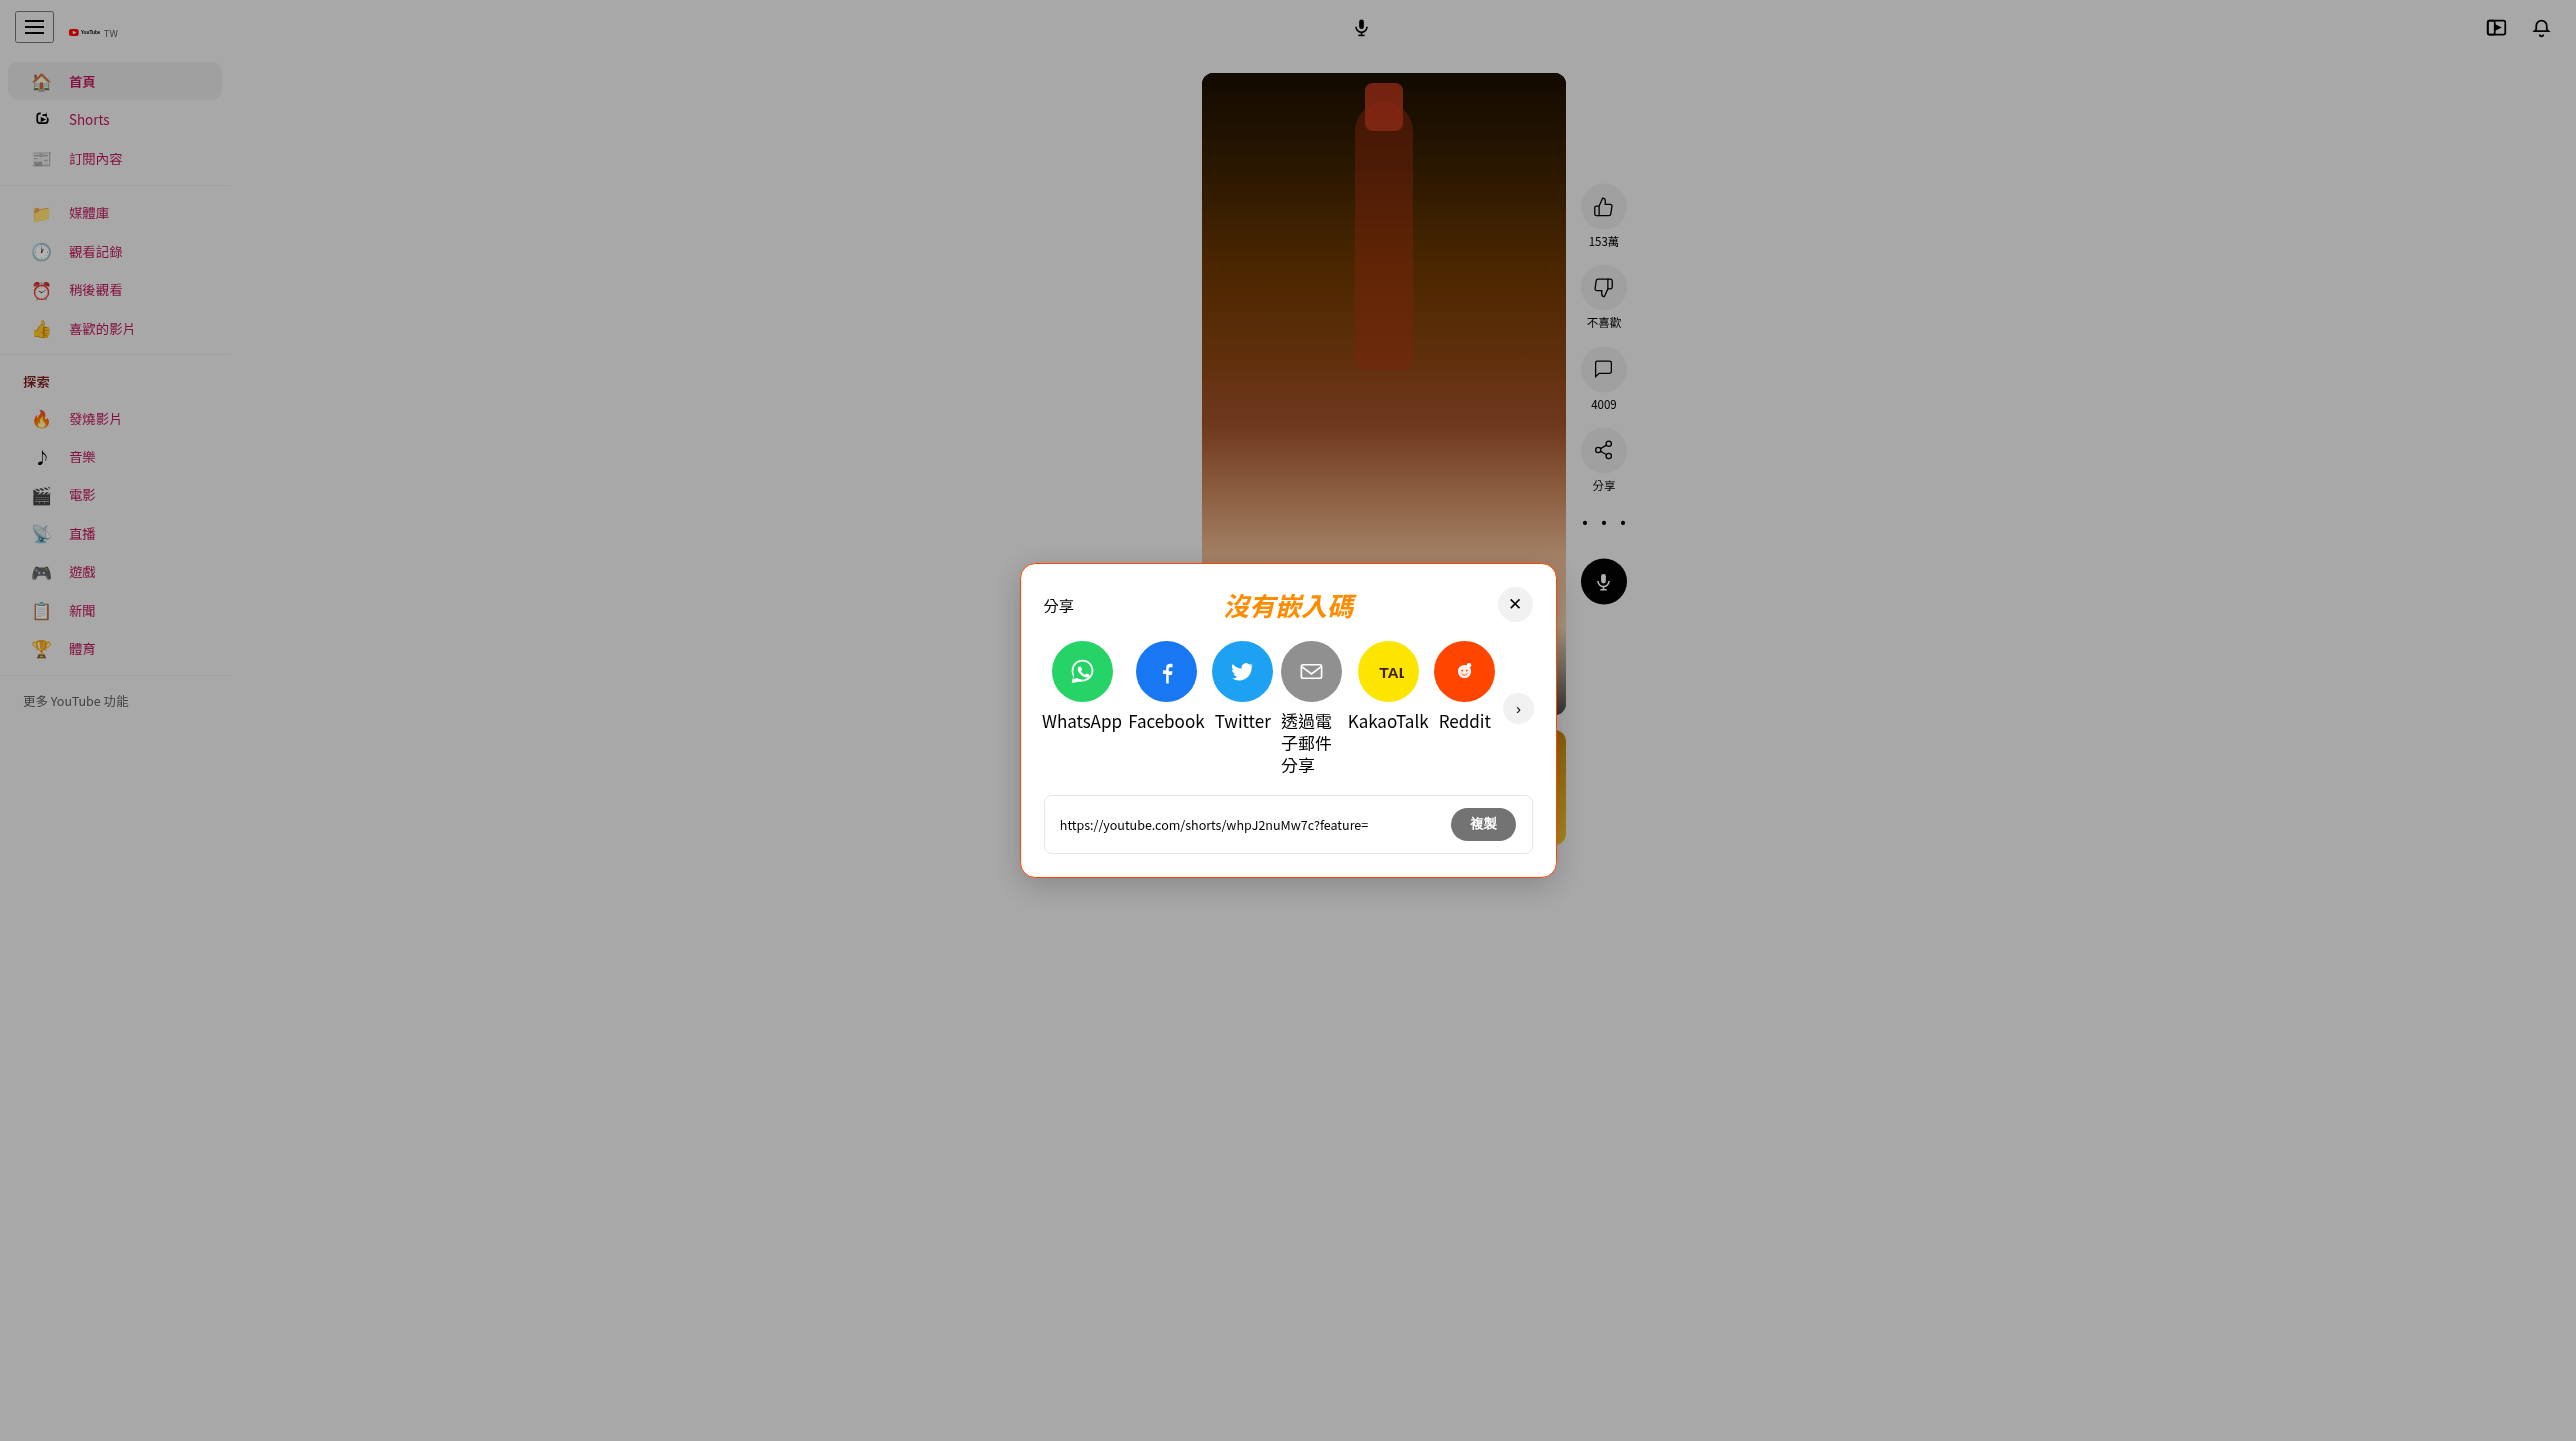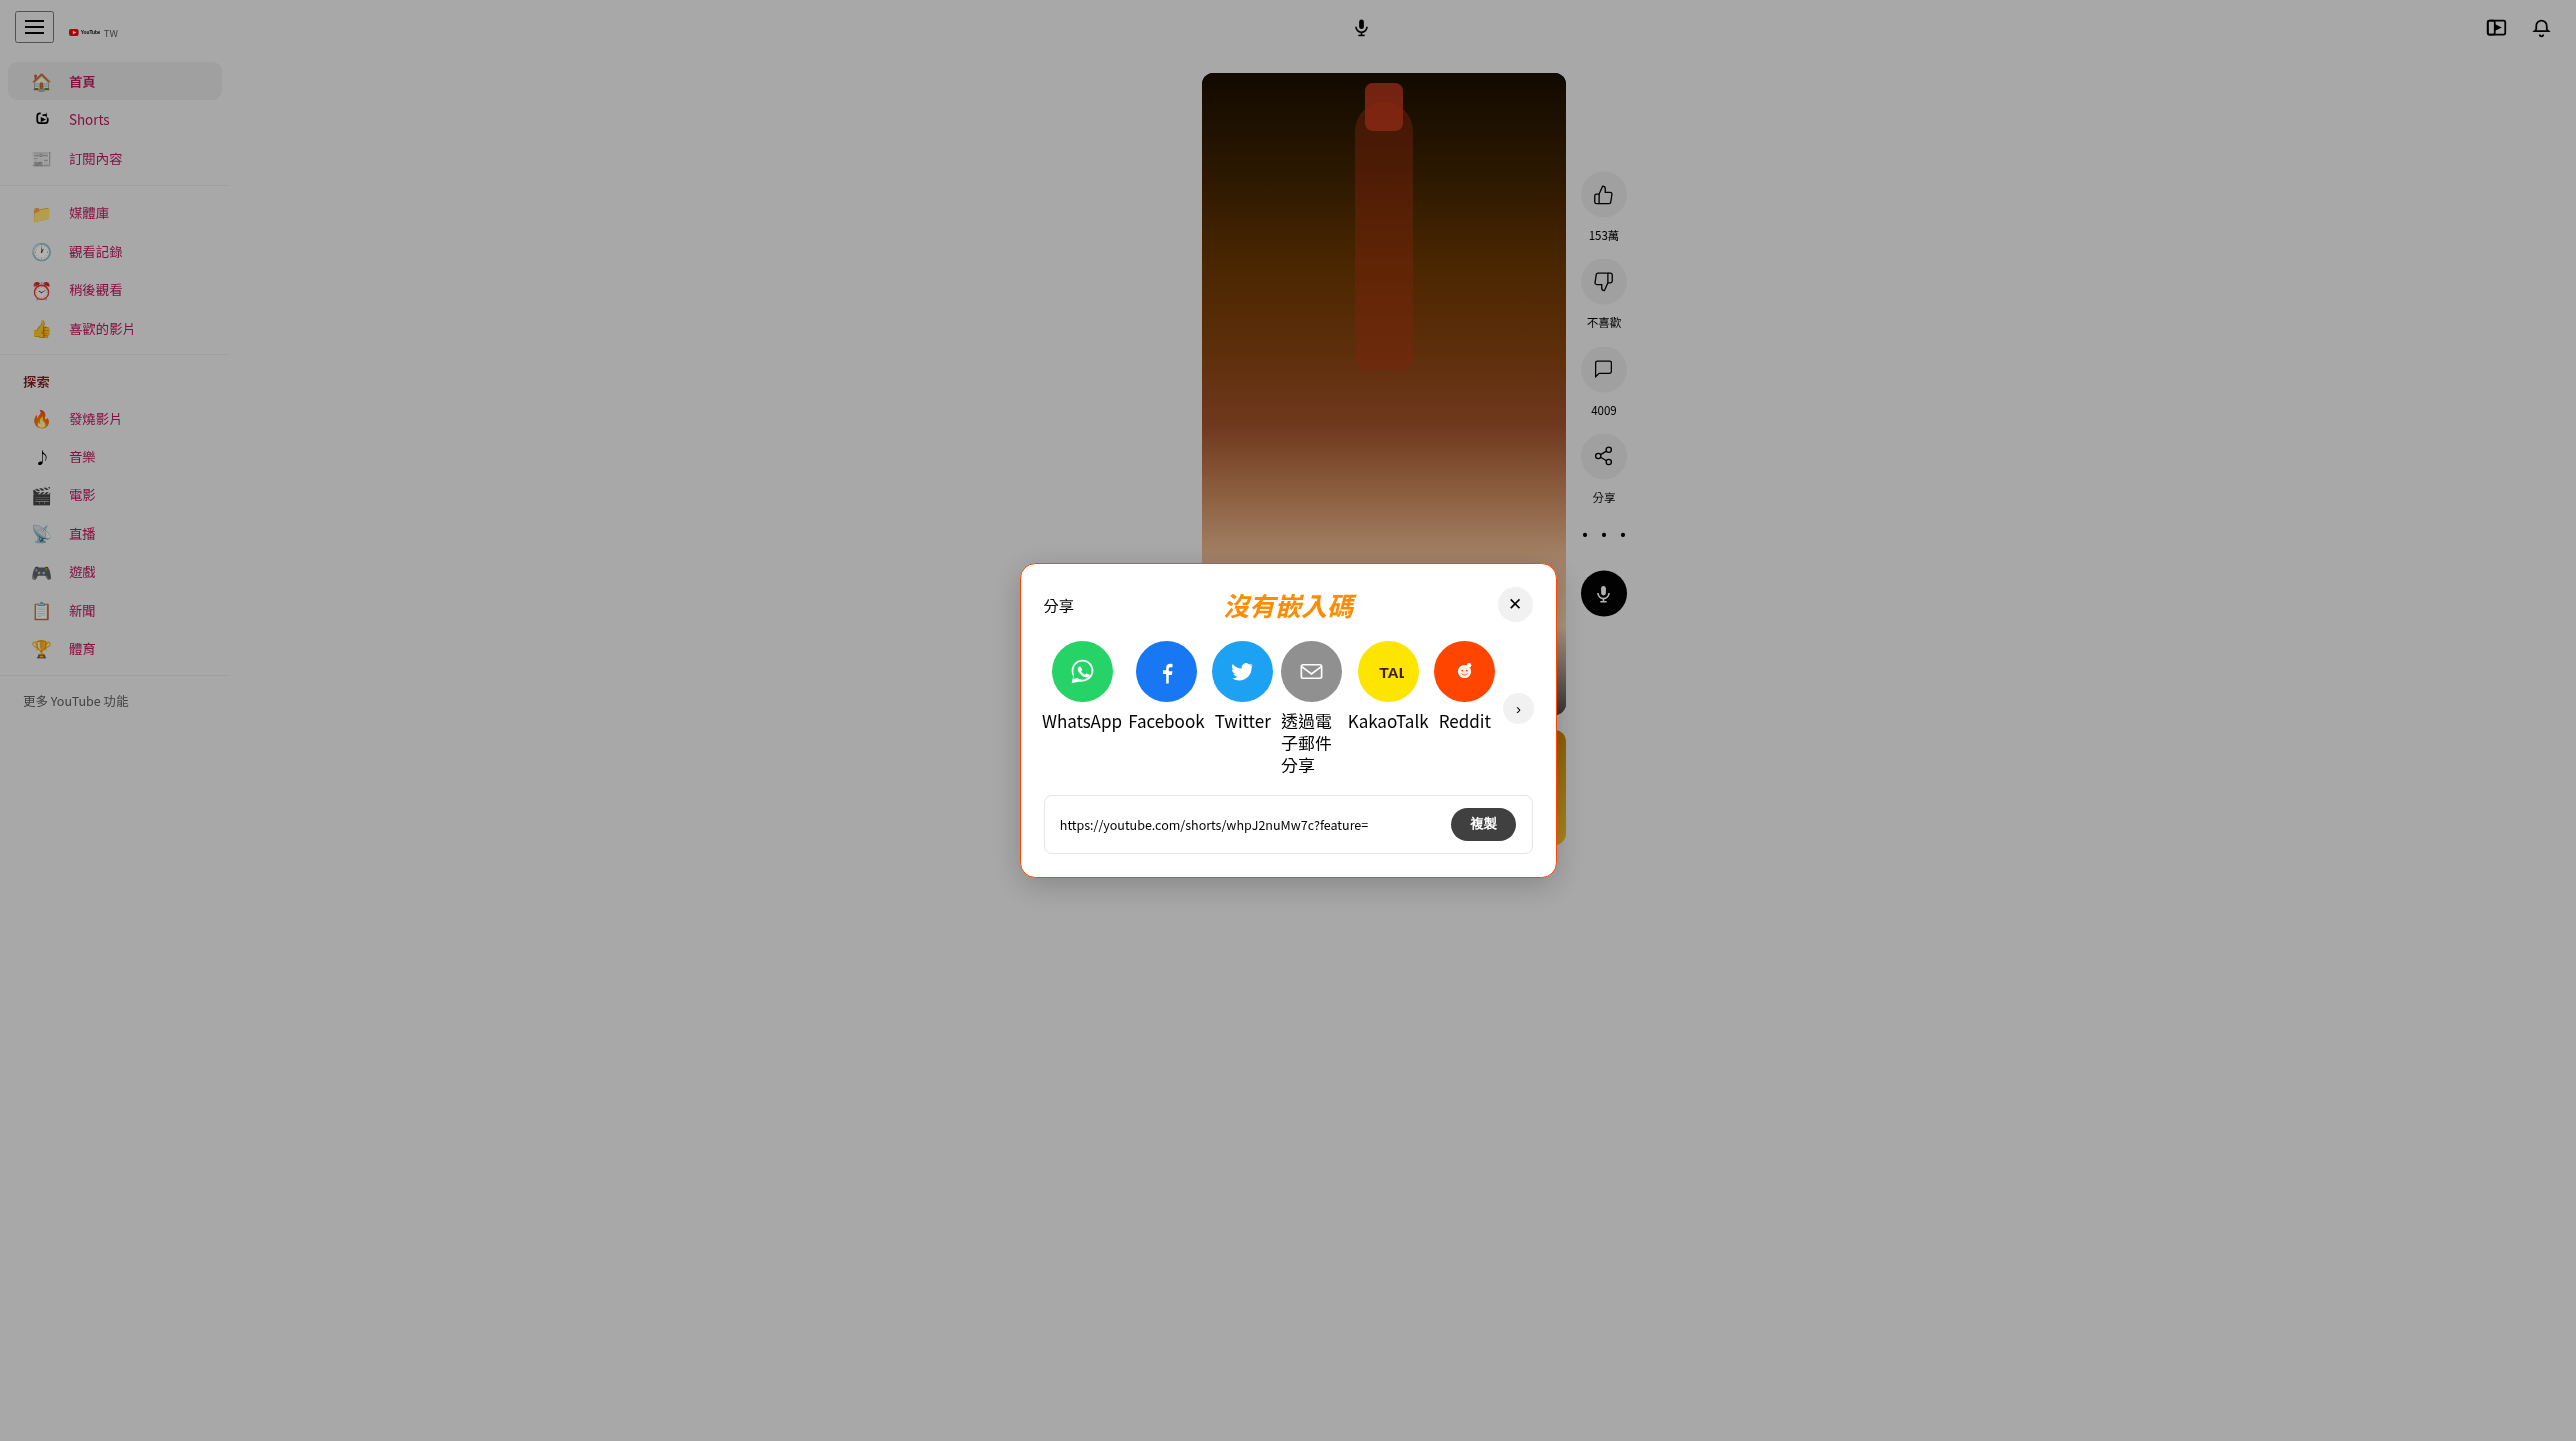--- a/index.html
+++ b/index.html
@@ -40,21 +40,21 @@
     
     .main-content { flex: 1; display: flex; justify-content: center; overflow-y: auto; position: relative; background: #f1f1f1; }
     .video-frame { width: 364px; height: 642px; background: #000; border-radius: 11.5px; overflow: hidden; position: relative; }
     .video-overlay { position: absolute; bottom: 0; left: 0; right: 0; padding: 15.3px; background: linear-gradient(transparent, rgba(0,0,0,0.7)); }
     .video-title { color: #fff; font-size: 13.4px; font-weight: 600; margin-bottom: 7.7px; }
     .channel-row { display: flex; align-items: center; justify-content: space-between; }
     .channel-info { display: flex; align-items: center; gap: 7.7px; }
     .channel-avatar { width: 31px; height: 31px; border-radius: 50%; background: #555; display: flex; align-items: center; justify-content: center; font-size: 13.4px; }
     .channel-name { color: #fff; font-size: 12.5px; }
     .subscribe-btn { background: #fff; color: #030303; border: none; border-radius: 19px; padding: 5.8px 13.4px; font-size: 12.5px; font-weight: 600; cursor: pointer; }
-    .action-btn { display: flex; flex-direction: column; align-items: center; gap: 10px; cursor: pointer; }
+    .action-btn { display: flex; flex-direction: column; align-items: center; gap: 4px; cursor: pointer; }
     .action-icon-circle { width: 46px; height: 46px; border-radius: 50%; background: #e5e5e5; display: flex; align-items: center; justify-content: center; font-size: 19px; }
     .action-label { font-size: 11.5px; color: #030303; }
     .action-dots { font-size: 19px; color: #030303; cursor: pointer; }
     .mic-circle { width: 46px; height: 46px; border-radius: 50%; background: #030303; display: flex; align-items: center; justify-content: center; font-size: 17px; color: #fff; }
 
     
     .modal-backdrop { position: fixed; top: 0; left: 0; right: 0; bottom: 0; background: rgba(0,0,0,0.3); z-index: 200; display: flex; align-items: center; justify-content: center; }
     
     
     .share-dialog { background: #fff; border-radius: 15.3px; padding: 23px; width: 537px; position: relative; border: 1.9px solid #ff4500; box-shadow: 0 7.7px 31px rgba(0,0,0,0.2); }
@@ -62,21 +62,21 @@
     .dialog-share-label { font-size: 15.3px; color: #030303; }
     .dialog-title { font-size: 26px; font-weight: 700; color: #ff8c00; position: absolute; left: 50%; transform: translateX(-50%); font-style: italic; }
     .dialog-close { width: 35px; height: 35px; border-radius: 50%; background: #f1f1f1; border: none; cursor: pointer; display: flex; align-items: center; justify-content: center; font-size: 17px; margin-left: auto; }
     .share-icons-row { display: flex; align-items: flex-start; gap: 7.7px; margin-bottom: 19px; }
     .share-icon-item { display: flex; flex-direction: column; align-items: center; gap: 7.7px; cursor: pointer; width: 77px; }
     .share-icon-circle { width: 61px; height: 61px; border-radius: 50%; display: flex; align-items: center; justify-content: center; font-size: 25px; }
     .share-icon-label { font-size: 17px; color: #030303; text-align: left; line-height: 1.3; }
     .next-arrow { width: 31px; height: 31px; border-radius: 50%; background: #f1f1f1; border: none; cursor: pointer; display: flex; align-items: center; justify-content: center; font-size: 15.3px; align-self: center; flex-shrink: 0; }
     .link-row { display: flex; align-items: center; gap: 7.7px; border: 1px solid #e5e5e5; border-radius: 7.7px; padding: 11.5px 15.3px; }
     .link-text { flex: 1; font-size: 12.5px; color: #030303; overflow: hidden; text-overflow: ellipsis; white-space: nowrap; }
-    .copy-btn { background: #404040; color: #fff; border: none; border-radius: 19px; padding: 7.7px 19px; font-size: 13.4px; font-weight: 600; cursor: pointer; flex-shrink: 0; }
+    .copy-btn { background: #737373; color: #fff; border: none; border-radius: 19px; padding: 7.7px 19px; font-size: 13.4px; font-weight: 600; cursor: pointer; flex-shrink: 0; }
 
     
     .icon-whatsapp { background: #25d366; }
     
     .icon-facebook { background: #1877f2; }
     
     .icon-twitter { background: #1da1f2; }
     
     .icon-email { background: #909090; }
     

